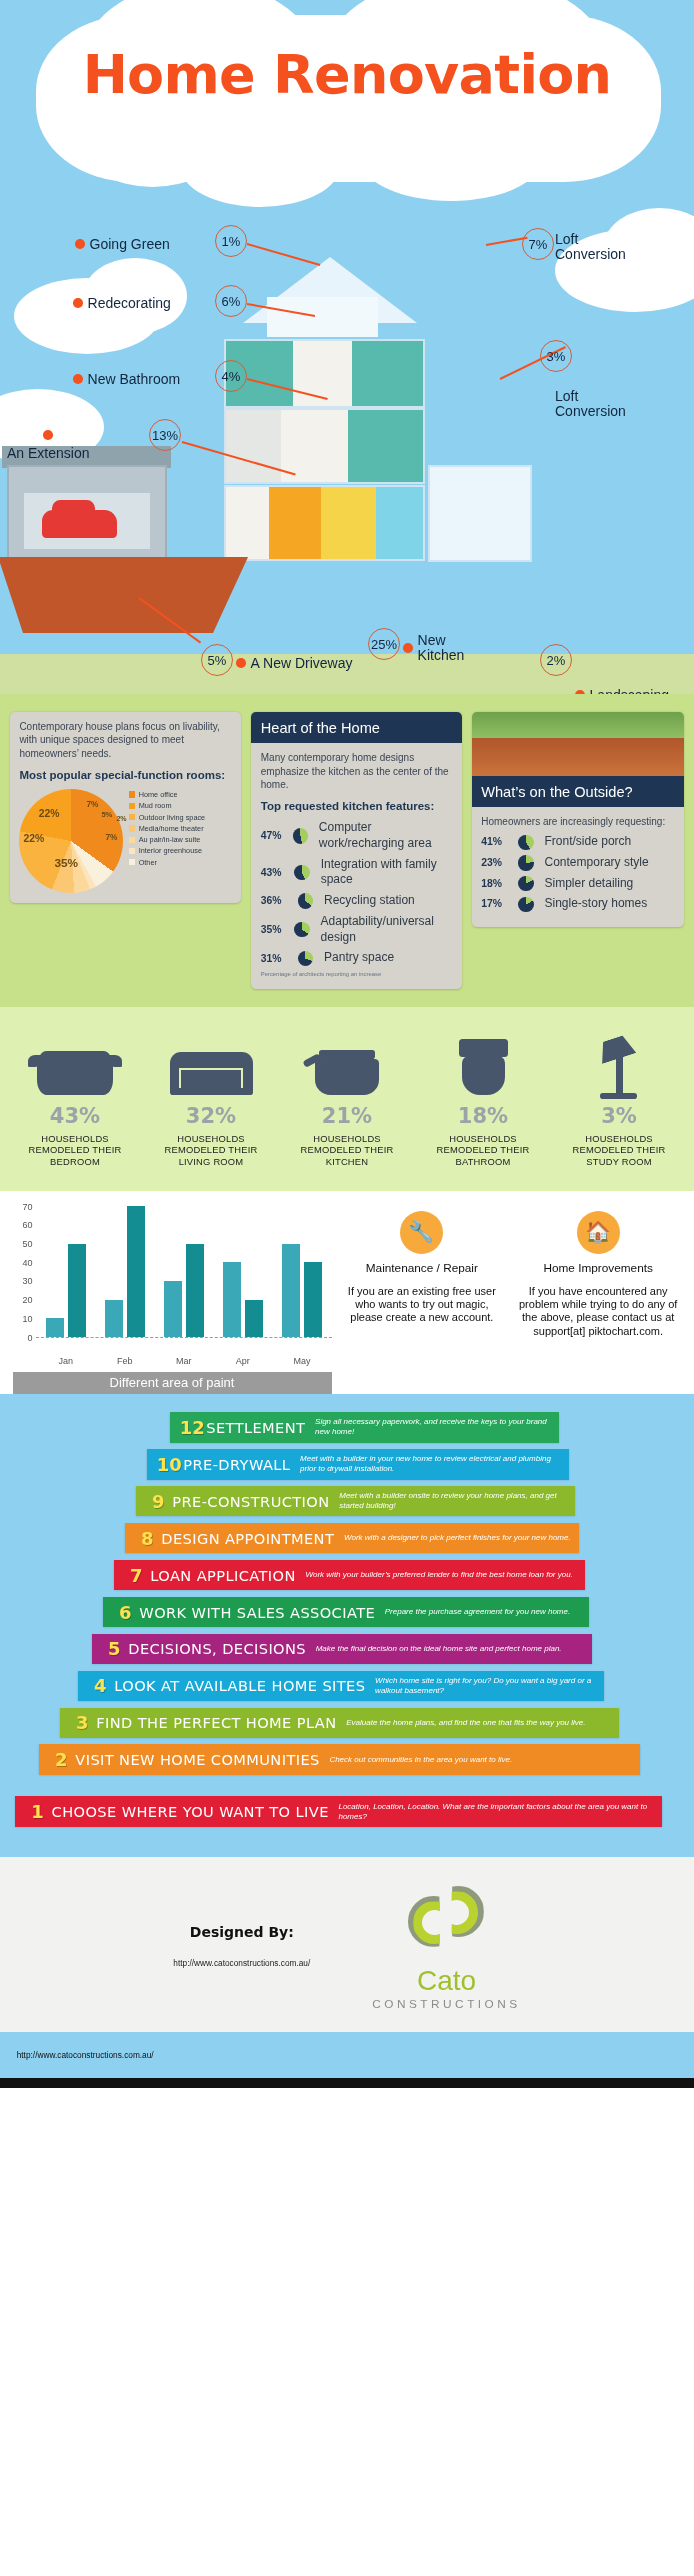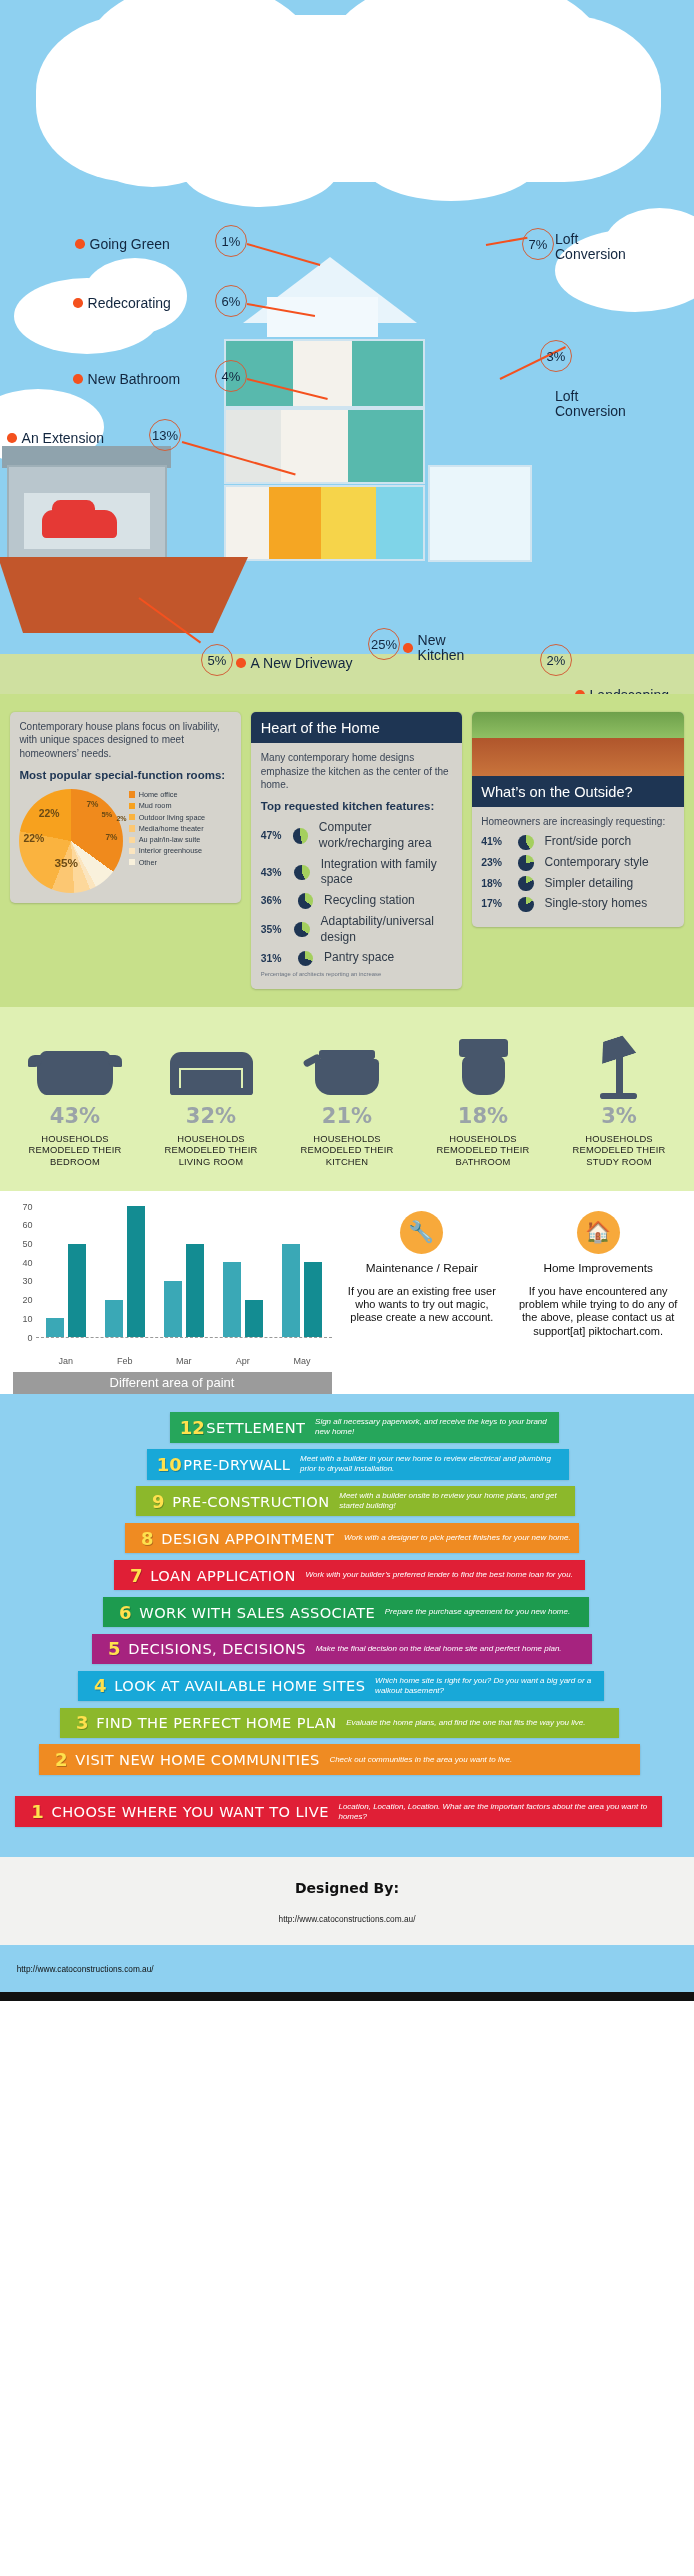--- a/index.html
+++ b/index.html
@@ -251,20 +251,21 @@
 </head>
 <body>
 
 <div class="page">
 
   <div class="hero">
     <div class="title-cloud"></div>
     <div class="cloud-bump" style="left:83px;top:104px;width:139px;height:83px;"></div>
     <div class="cloud-bump" style="left:180px;top:124px;width:160px;height:83px;"></div>
     <div class="cloud-bump" style="left:361px;top:118px;width:180px;height:83px;"></div>
+    <h1 class="main-title">Home Renovation</h1>
 
     <div class="cloud" style="left:14px;top:278px;width:146px;height:76px;"></div>
     <div class="cloud" style="left:83px;top:258px;width:104px;height:76px;"></div>
     <div class="cloud" style="left:-28px;top:389px;width:132px;height:76px;"></div>
     <div class="cloud" style="left:555px;top:229px;width:160px;height:83px;"></div>
     <div class="cloud" style="left:604px;top:208px;width:111px;height:76px;"></div>
 
     <div class="house-wrap">
       <div class="roof"></div>
       <div class="attic"></div>
@@ -319,21 +320,21 @@
 
     <div class="label-row" style="left:73px;top:371px;">
       <span class="dot"></span>
       <span>New Bathroom</span>
     </div>
     <div class="pct-circle" style="left:215px;top:360px;">
       <span>4%</span>
     </div>
     <div class="leader" style="left:247px;top:378px;width:83px;transform:rotate(14deg);"></div>
 
-    <div class="label-row" style="left:7px;top:430px;">
+    <div class="label-row" style="left:7px;top:430px;flex-direction:column;">
       <span class="dot"></span>
       <span>An Extension</span>
     </div>
     <div class="pct-circle" style="left:149px;top:419px;">
       <span>13%</span>
     </div>
     <div class="leader" style="left:182px;top:441px;width:118px;transform:rotate(16deg);"></div>
 
     <div class="pct-circle" style="left:522px;top:228px;">
       <span>7%</span>
@@ -667,20 +668,30 @@
       <span class="step-desc">Location, Location, Location. What are the important factors about the area you want to homes?</span>
     </div>
 
   </div>
 
   <div class="designed">
     <div class="designed-left">
       <div class="designed-by">Designed By:</div>
       <div class="designed-url">http://www.catoconstructions.com.au/</div>
     </div>
+    <div class="logo-wrap">
+      <div class="logo-mark">
+        <span class="ring ring-a"></span>
+        <span class="ring ring-b"></span>
+        <span class="ring ring-c"></span>
+        <span class="ring ring-d"></span>
+      </div>
+      <div class="logo-name">Cato</div>
+      <div class="logo-sub">CONSTRUCTIONS</div>
+    </div>
   </div>
 
   <div class="source-band">
     <div class="source-url">http://www.catoconstructions.com.au/</div>
   </div>
   <div class="bottom-bar"></div>
 
 </div>
 
 

